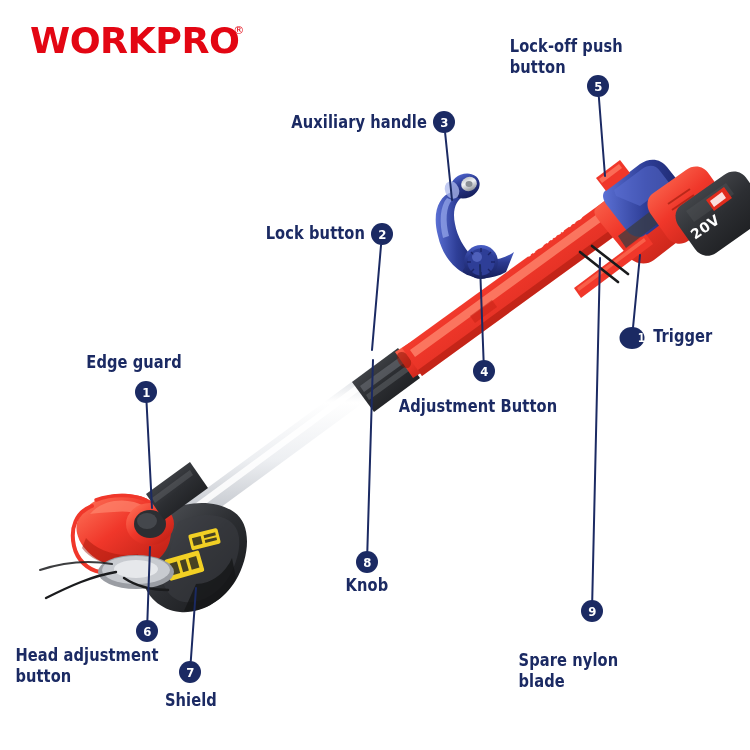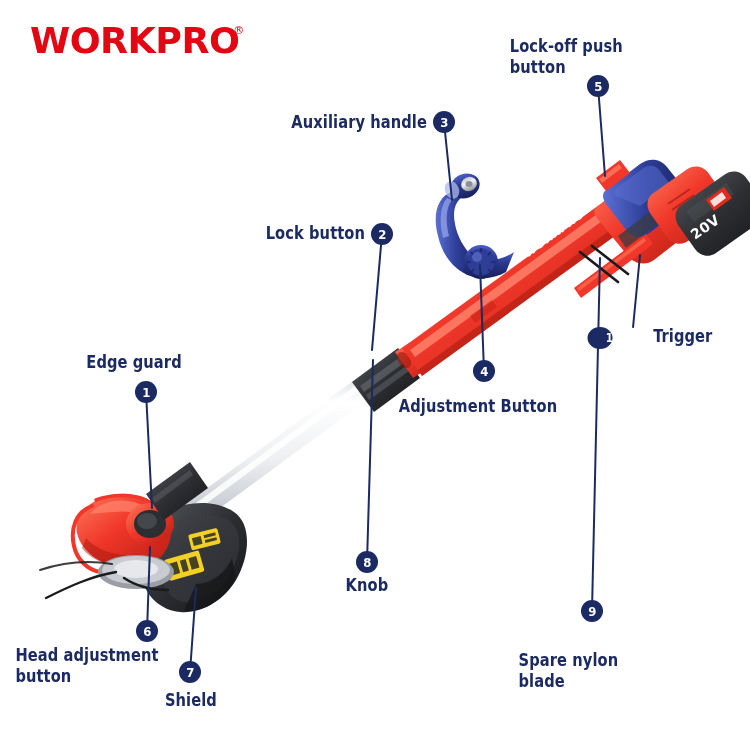--- a/index.html
+++ b/index.html
@@ -309,17 +309,17 @@
       <div class="callout c-center" style="left: 586px; top: 36px; color: rgb(27, 42, 99);">Lock-off push button</div>
       <div class="badge" style="left: 147px; top: 631px; background: rgb(27, 42, 99); color: rgb(255, 255, 255);">6</div>
       <div class="callout" style="left: 10px; top: 645px; color: rgb(27, 42, 99);">Head adjustment
 button</div>
       <div class="badge" style="left: 190px; top: 672px; background: rgb(27, 42, 99); color: rgb(255, 255, 255);">7</div>
       <div class="callout" style="left: 163px; top: 690px; color: rgb(27, 42, 99);">Shield</div>
       <div class="badge" style="left: 367px; top: 562px; background: rgb(27, 42, 99); color: rgb(255, 255, 255);">8</div>
       <div class="callout" style="left: 344px; top: 575px; color: rgb(27, 42, 99);">Knob</div>
       <div class="badge" style="left: 592px; top: 611px; background: rgb(27, 42, 99); color: rgb(255, 255, 255);">9</div>
       <div class="callout c-center" style="left: 592px; top: 650px; color: rgb(27, 42, 99);">Spare nylon blade</div>
-      <div class="badge wide" style="left: 600px; top: 338px; background: rgb(27, 42, 99); color: rgb(255, 255, 255); padding-left: 25px;">10</div>
+      <div class="badge wide" style="left: 632px; top: 338px; background: rgb(27, 42, 99); color: rgb(255, 255, 255); padding-left: 25px;">10</div>
       <div class="callout" style="left: 651px; top: 326px; color: rgb(27, 42, 99);">Trigger</div>
     </div>
 
 </div>
 
 </body></html>

